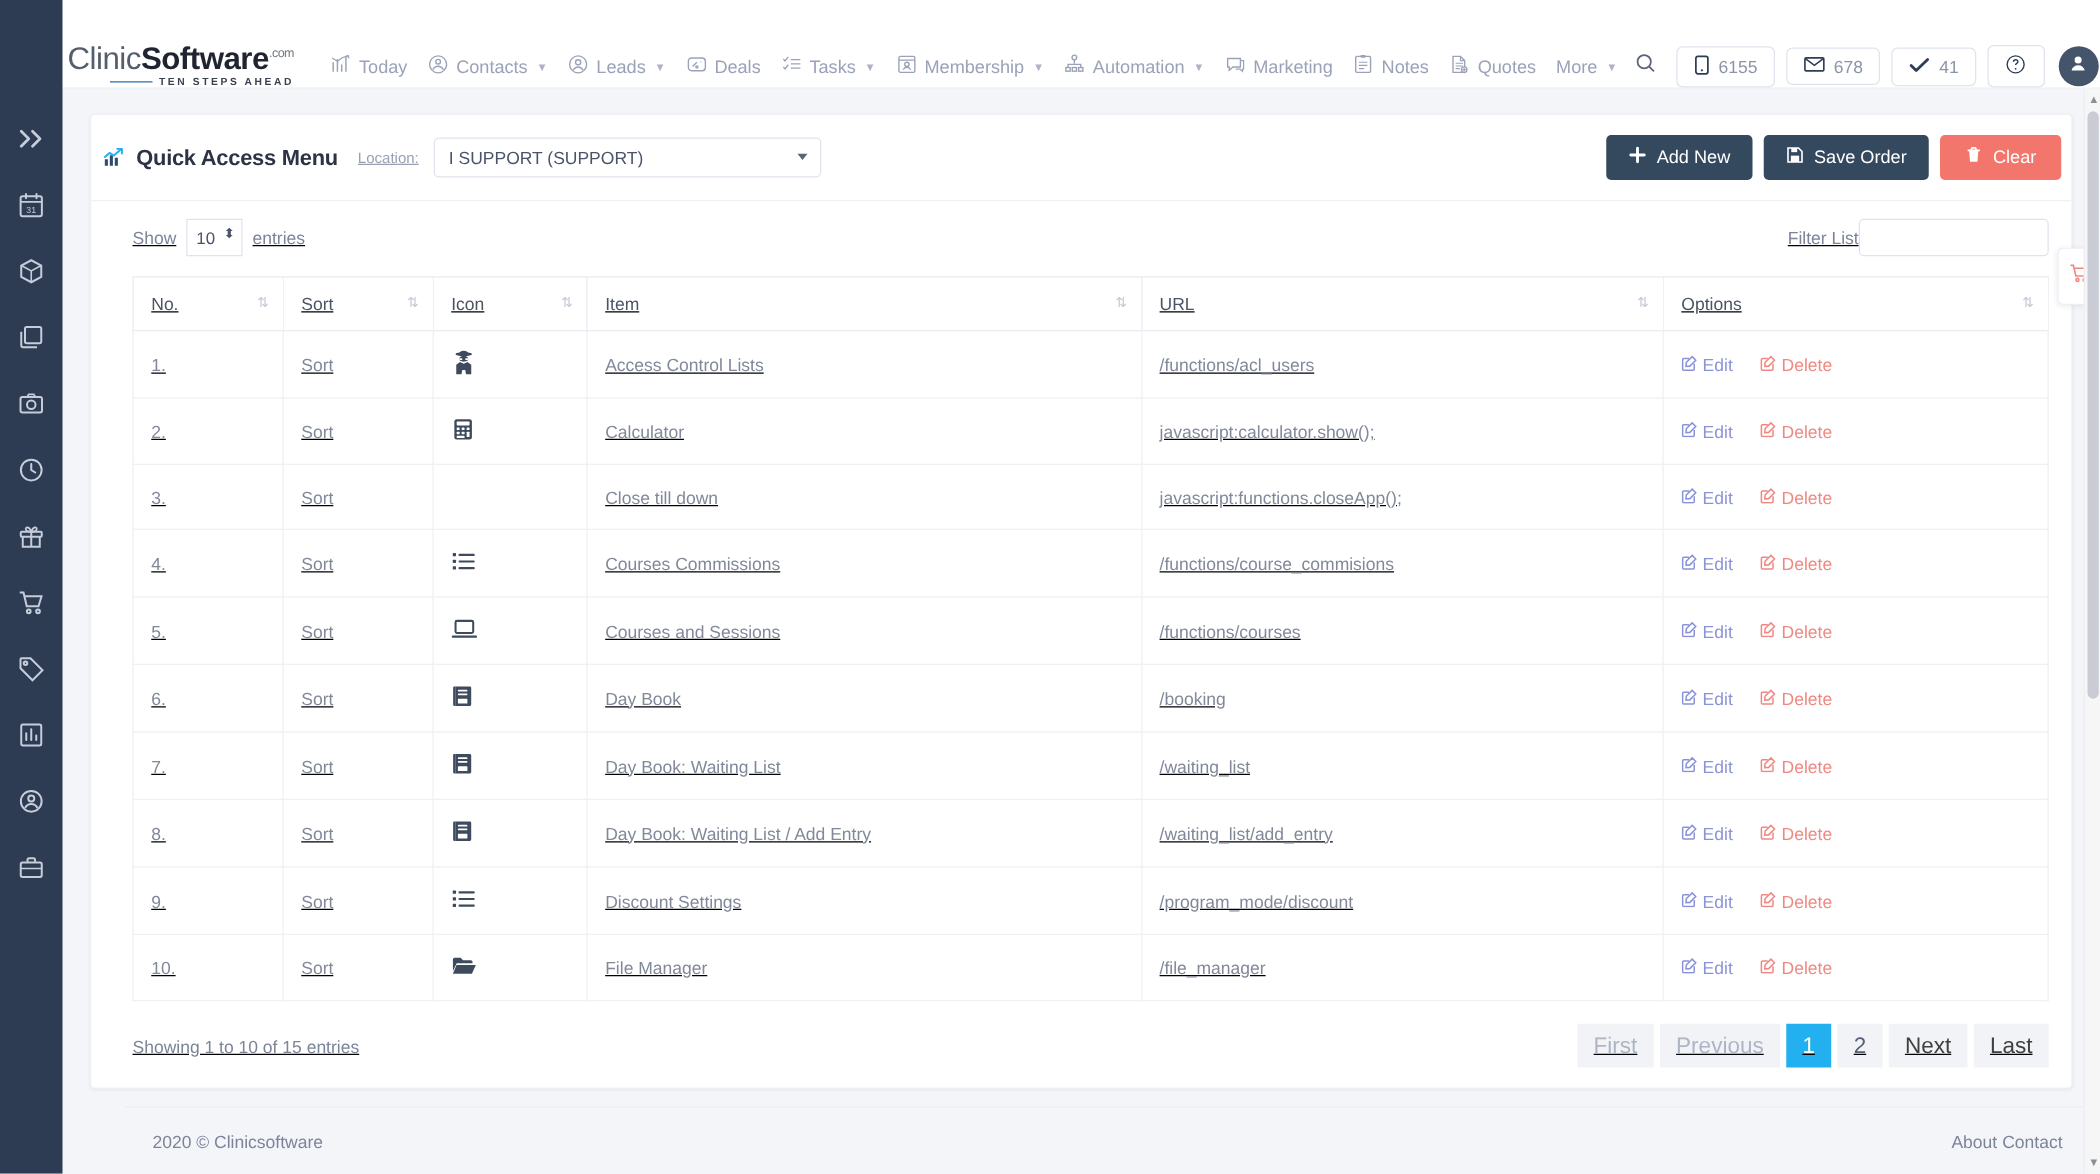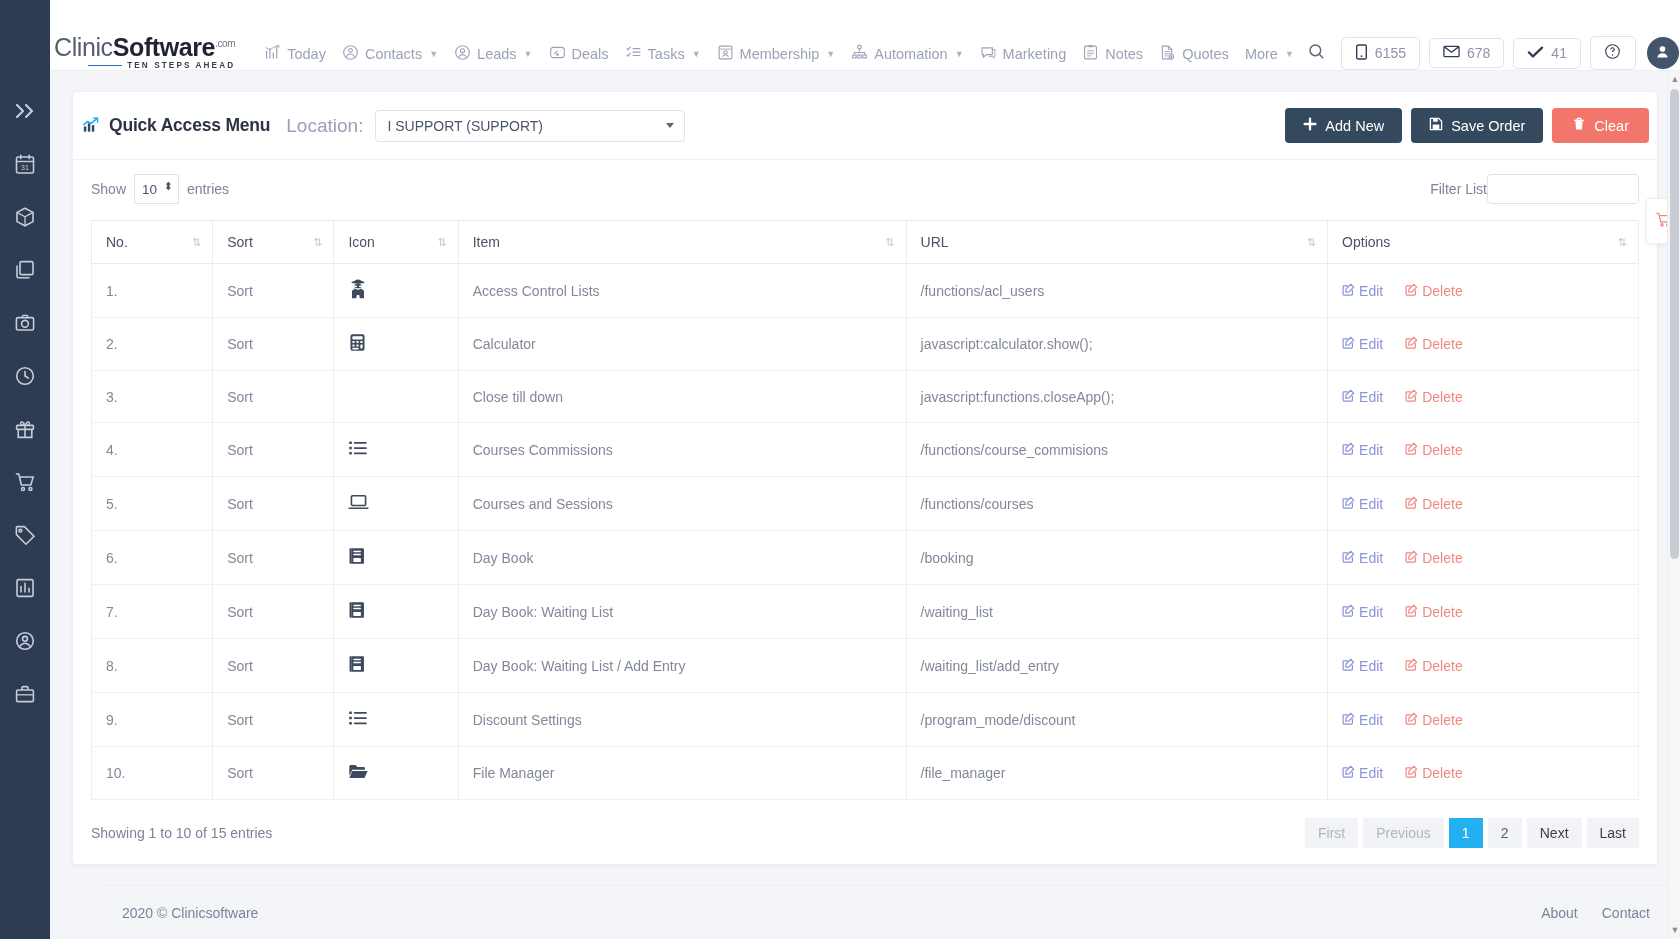--- a/index.html
+++ b/index.html
@@ -97,21 +97,21 @@
     border-radius: 4px; box-shadow: 0 1px 3px rgba(30,40,60,.07);
     border: 1px solid #f0f1f5;
   }
 
   .card-head {
     display: flex; align-items: center;
     padding: 16px 8px; border-bottom: 1px solid #eef0f4;
   }
   .qam-icon { margin-right: 9px; display: flex; align-items: center; }
   .qam-title { font-size: 17.5px; color: #2b3344; font-weight: 700; letter-spacing: -0.2px; }
-  .loc-label { font-size: 19px; color: #9aa1b4; margin: 0 12px 0 16px; }
+  .loc-label { font-size: 12px; color: #9aa1b4; margin: 0 12px 0 16px; text-decoration: underline; }
   .loc-select {
     width: 310px; height: 32px;
     border: 1px solid #dfe3ec; border-radius: 4px;
     padding: 0 28px 0 11px; font-size: 14px; color: #4a5468;
     background: #fff; cursor: pointer;
     font-family: "Liberation Sans", sans-serif;
     appearance: none; -webkit-appearance: none;
   }
   .select-wrap { position: relative; display: inline-block; }
   .select-wrap::after {
@@ -122,21 +122,21 @@
   .head-actions { margin-left: auto; display: flex; gap: 9px; }
   .btn {
     display: flex; align-items: center; gap: 8px;
     border: none; border-radius: 4px; cursor: pointer;
     padding: 9px 18px; font-size: 14.5px; color: #fff;
     font-family: "Liberation Sans", sans-serif; font-weight: 400;
   }
   .btn-dark { background: #34495e; }
   .btn-danger { background: #f2766c; padding: 9px 20px; }
 
-  .card-body { padding: 14px 18px 16px 18px; }
+  .card-body { padding: 14px 18px 16px 33px; text-decoration: underline; }
   .table-ctrls { display: flex; align-items: center; margin-bottom: 16px; }
   .show-entries { display: flex; align-items: center; gap: 8px; font-size: 14px; color: #7c8499; }
   .entries-sel {
     width: 45px; height: 30px; border: 1px solid #dfe3ec; border-radius: 0;
     font-size: 13.5px; color: #4a5468; padding: 0 2px 0 7px;
     font-family: "Liberation Sans", sans-serif;
     appearance: none; -webkit-appearance: none; background: #fff; cursor: pointer;
   }
   .ent-wrap { position: relative; display: inline-block; }
   .ent-wrap .spin {
@@ -173,21 +173,21 @@
     display: inline-flex; align-items: center; gap: 4px;
     font-size: 14px; cursor: pointer; text-decoration: none;
   }
   .opt-edit { color: #8b93d8; margin-right: 22px; }
   .opt-del { color: #f08882; }
 
   .table-foot { display: flex; align-items: center; margin-top: 18px; }
   .foot-info { font-size: 14px; color: #7c8499; }
   .pager { margin-left: auto; display: flex; gap: 5px; }
   .pg {
-    padding: 7px 13px; font-size: 14px; border-radius: 0;
+    padding: 7px 13px; font-size: 18px; border-radius: 0;
     background: #f1f3f7; color: #aeb5c4; cursor: pointer; user-select: none;
   }
   .pg.enabled { color: #404040; }
   .pg.num { background: #f1f3f7; color: #56607a; min-width: 34px; text-align: center; }
   .pg.active { background: #22b0f0; color: #fff; }
 
   
   .cart-tab {
     position: absolute; right: 0; top: 198px;
     width: 34px; height: 46px; background: #fff;
@@ -199,21 +199,21 @@
   }
 
   
   .footer {
     position: absolute; left: 50px; right: 0; bottom: 0; height: 54px;
     background: #f4f5f9;
     display: flex; align-items: center; padding: 0 30px 0 22px;
     font-size: 14px; color: #7c8499;
     border-top: 1px solid #eceef3;
   }
-  .footer-links { margin-left: auto; display: flex; gap: 24px; justify-content: flex-end; }
+  .footer-links { margin-left: auto; display: flex; gap: 4px; justify-content: flex-end; }
   .footer-links span { cursor: pointer; color: #7c8499; }
 
   
   .scrollbar {
     position: absolute; right: 0; top: 71px; bottom: 0; width: 13px;
     background: #f6f6f7; z-index: 50; border-left: 1px solid #eceef3;
   }
   .scroll-thumb {
     position: absolute; top: 0; left: 2px; width: 9px; height: 470px;
     background: #c9ccd4; border-radius: 5px;

